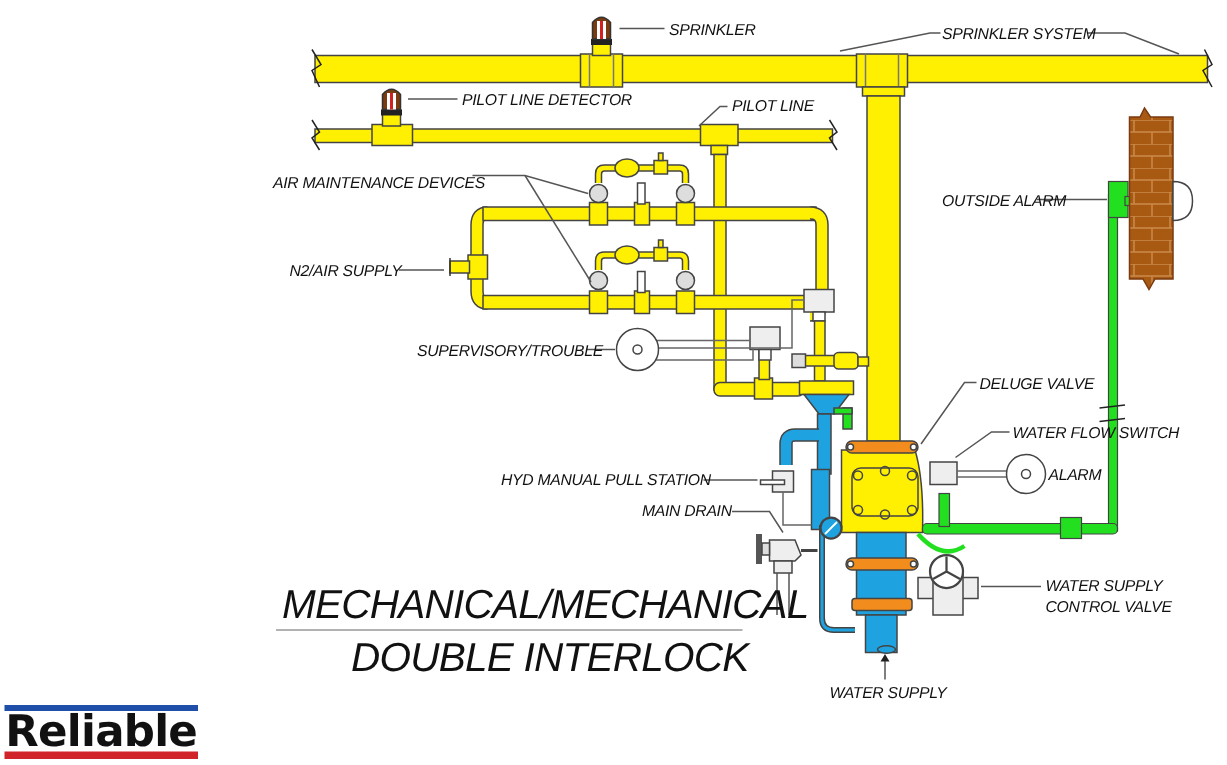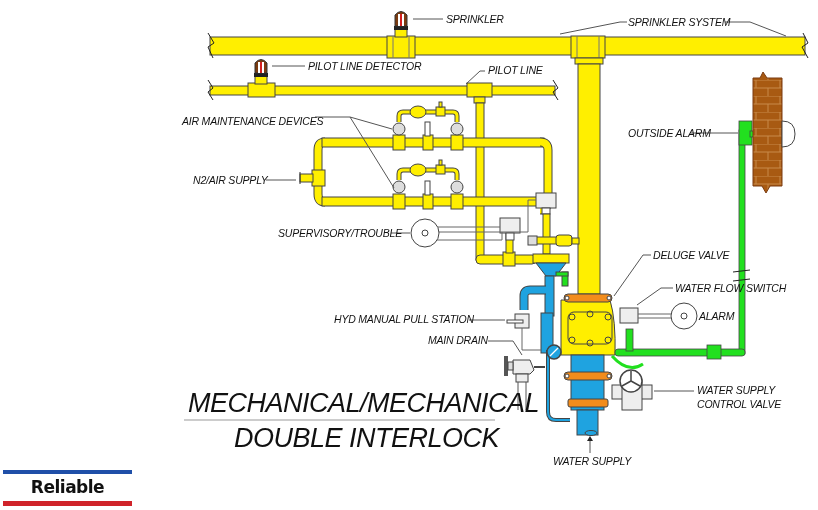--- a/index.html
+++ b/index.html
@@ -3,21 +3,21 @@
 <meta charset="utf-8">
 <style>
   html, body { margin:0; padding:0; background:#ffffff; }
   body { width:818px; height:510px; position:relative; overflow:hidden; font-family:"Liberation Sans", sans-serif; }
   svg#diagram { position:absolute; left:0; top:0; }
   .lbl { font-family:"Liberation Sans", sans-serif; font-style:italic; font-size:10.5px; fill:#111; letter-spacing:-0.2px; }
   .title { font-family:"Liberation Sans", sans-serif; font-style:italic; font-size:27px; fill:#111; letter-spacing:-0.5px; }
   .logo { position:absolute; left:3px; top:470px; width:129px; height:37px; }
   .logo .bar-top { position:absolute; left:0; top:0; width:129px; height:4px; background:#1f4fa8; }
   .logo .bar-bot { position:absolute; left:0; top:31px; width:129px; height:5px; background:#d0232a; }
-  .logo .txt { position:absolute; left:0; top:3px; width:129px; text-align:center; font-family:"DejaVu Sans", sans-serif; font-weight:bold; font-size:17px; color:#111; letter-spacing:-0.5px; line-height:29px; }
+  .logo .txt { position:absolute; left:0; top:3px; width:129px; text-align:center; font-family:"DejaVu Sans", sans-serif; font-weight:bold; font-size:29px; color:#111; letter-spacing:-0.5px; line-height:29px; }
 </style>
 </head>
 <body>
 
 <svg id="diagram" width="818" height="510" viewBox="0 0 818 510">
   <defs>
     <pattern id="bricks" width="24" height="16" patternUnits="userSpaceOnUse">
       <rect width="24" height="16" fill="#a85a12"></rect>
       <path d="M0 0H24M0 8H24M12 0V8M0 8V16M24 8V16" stroke="#c98a4a" stroke-width="1"></path>
     </pattern>

